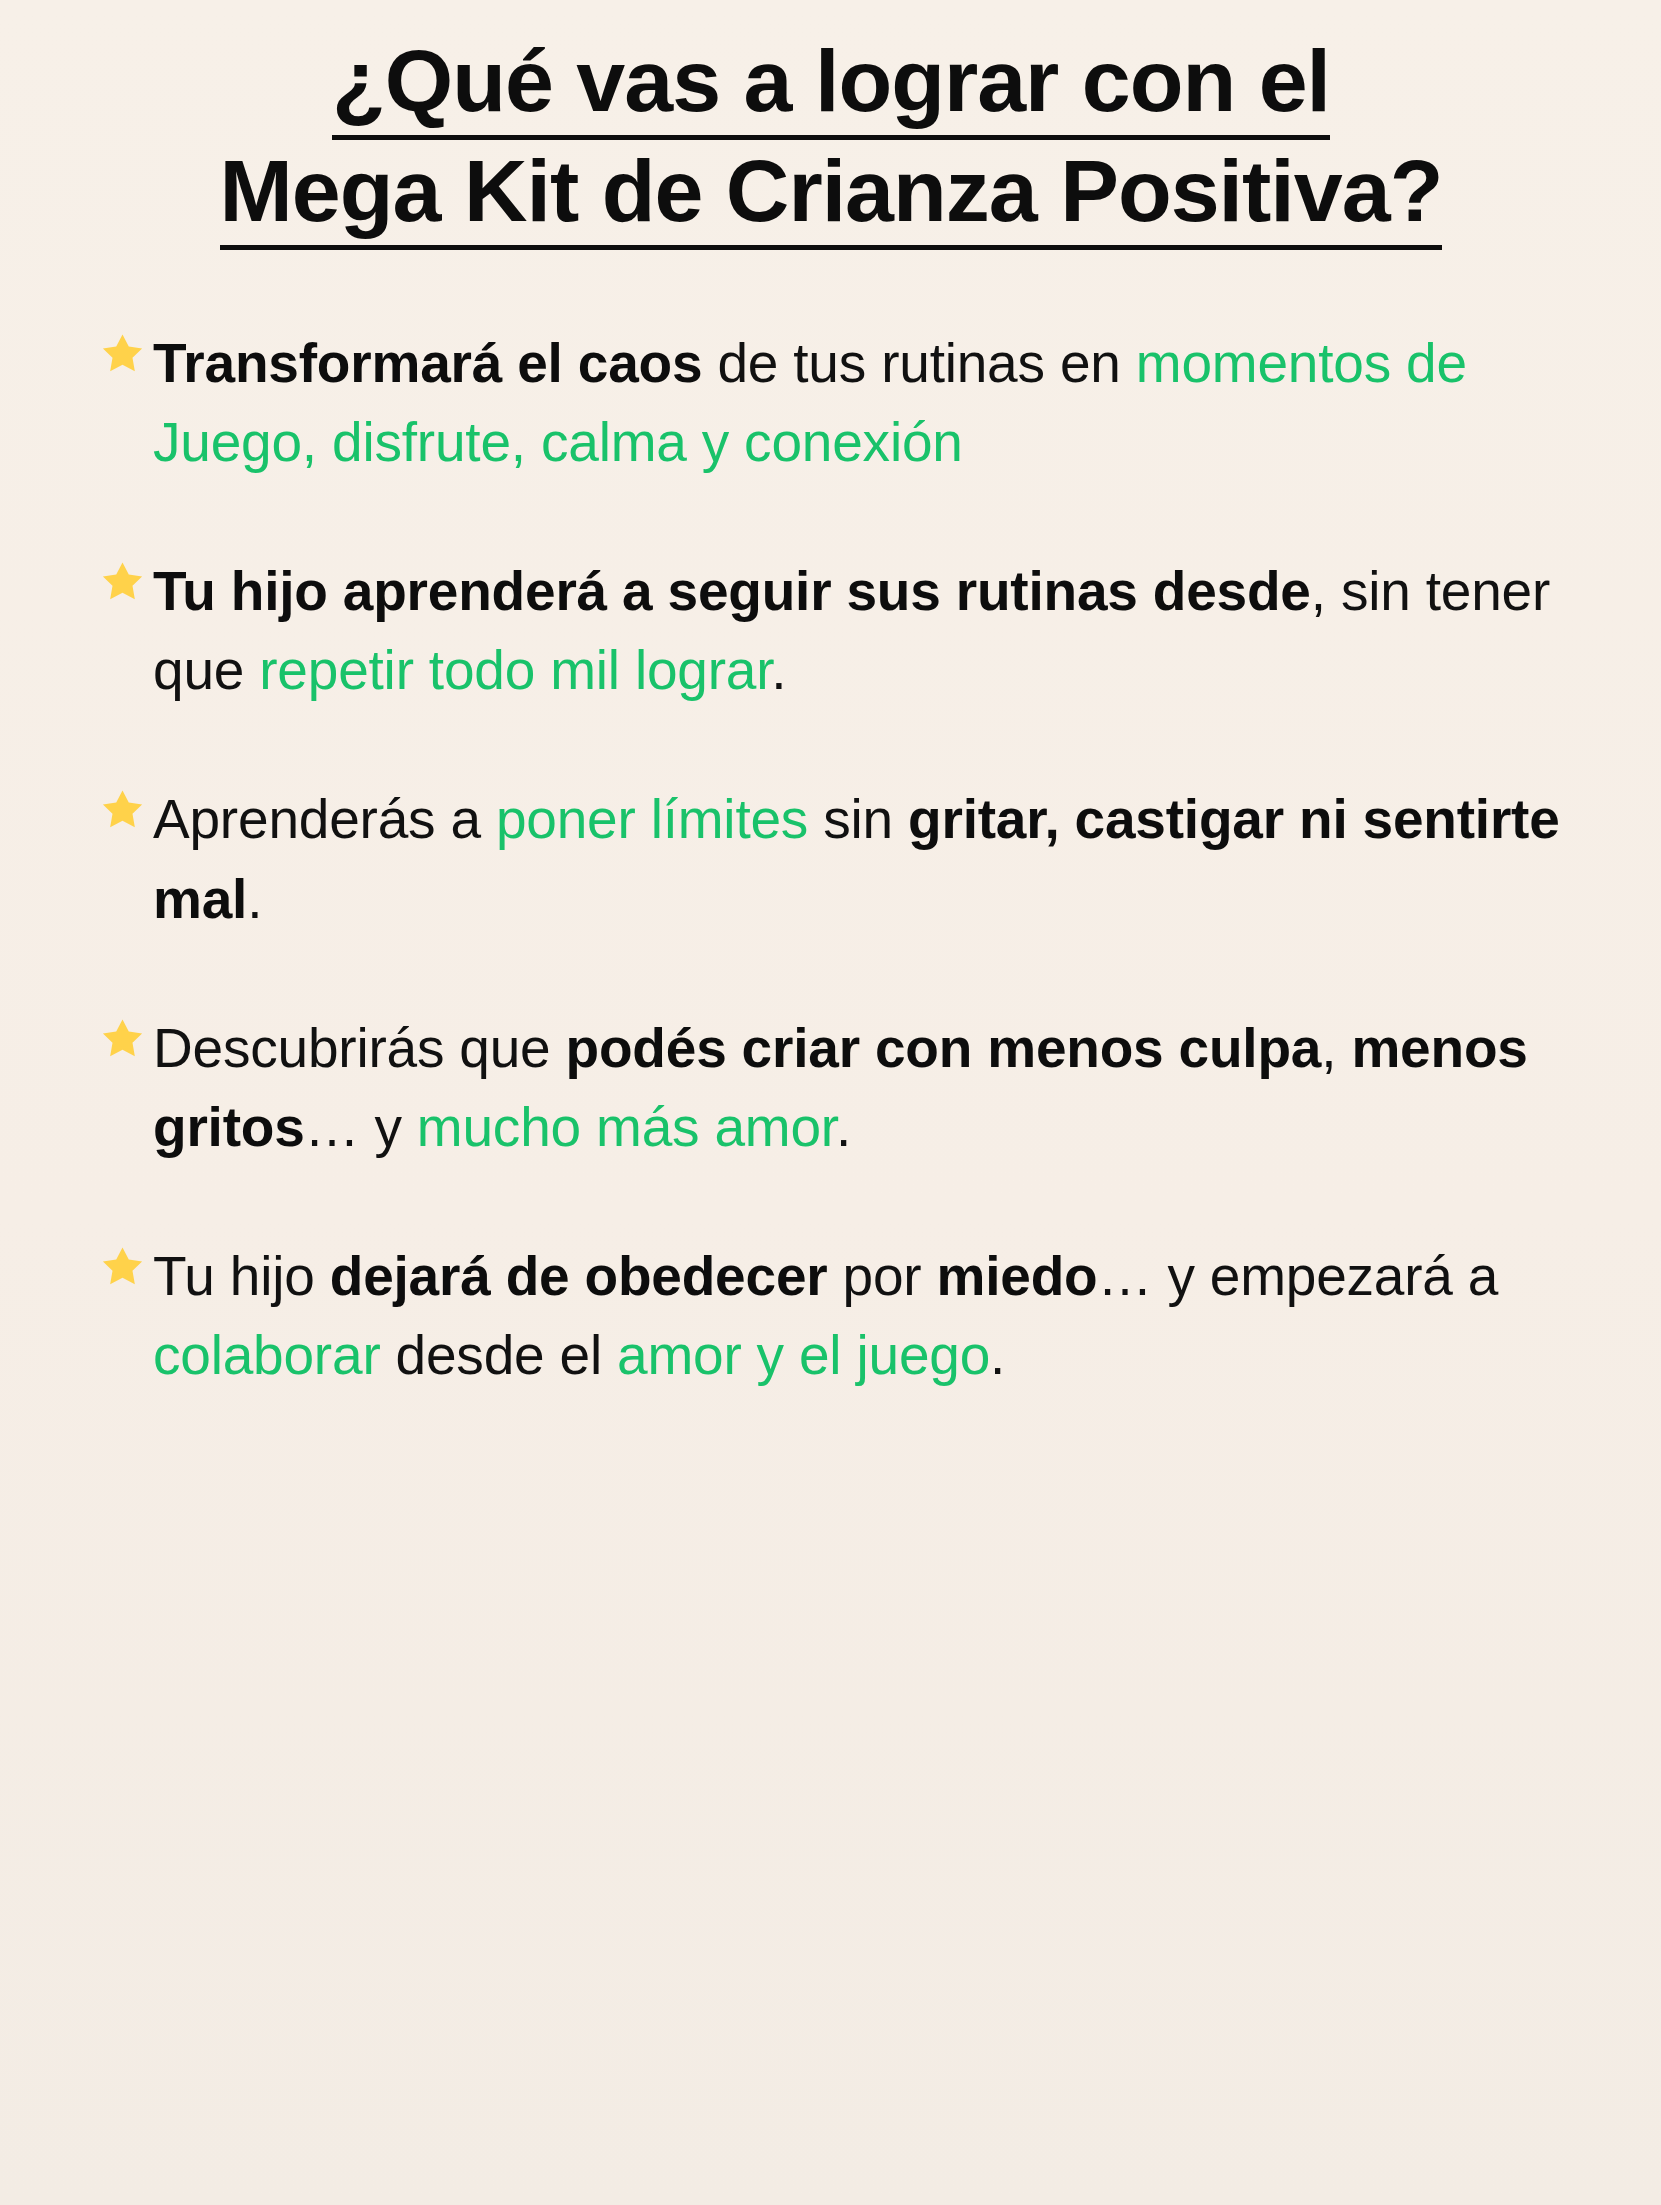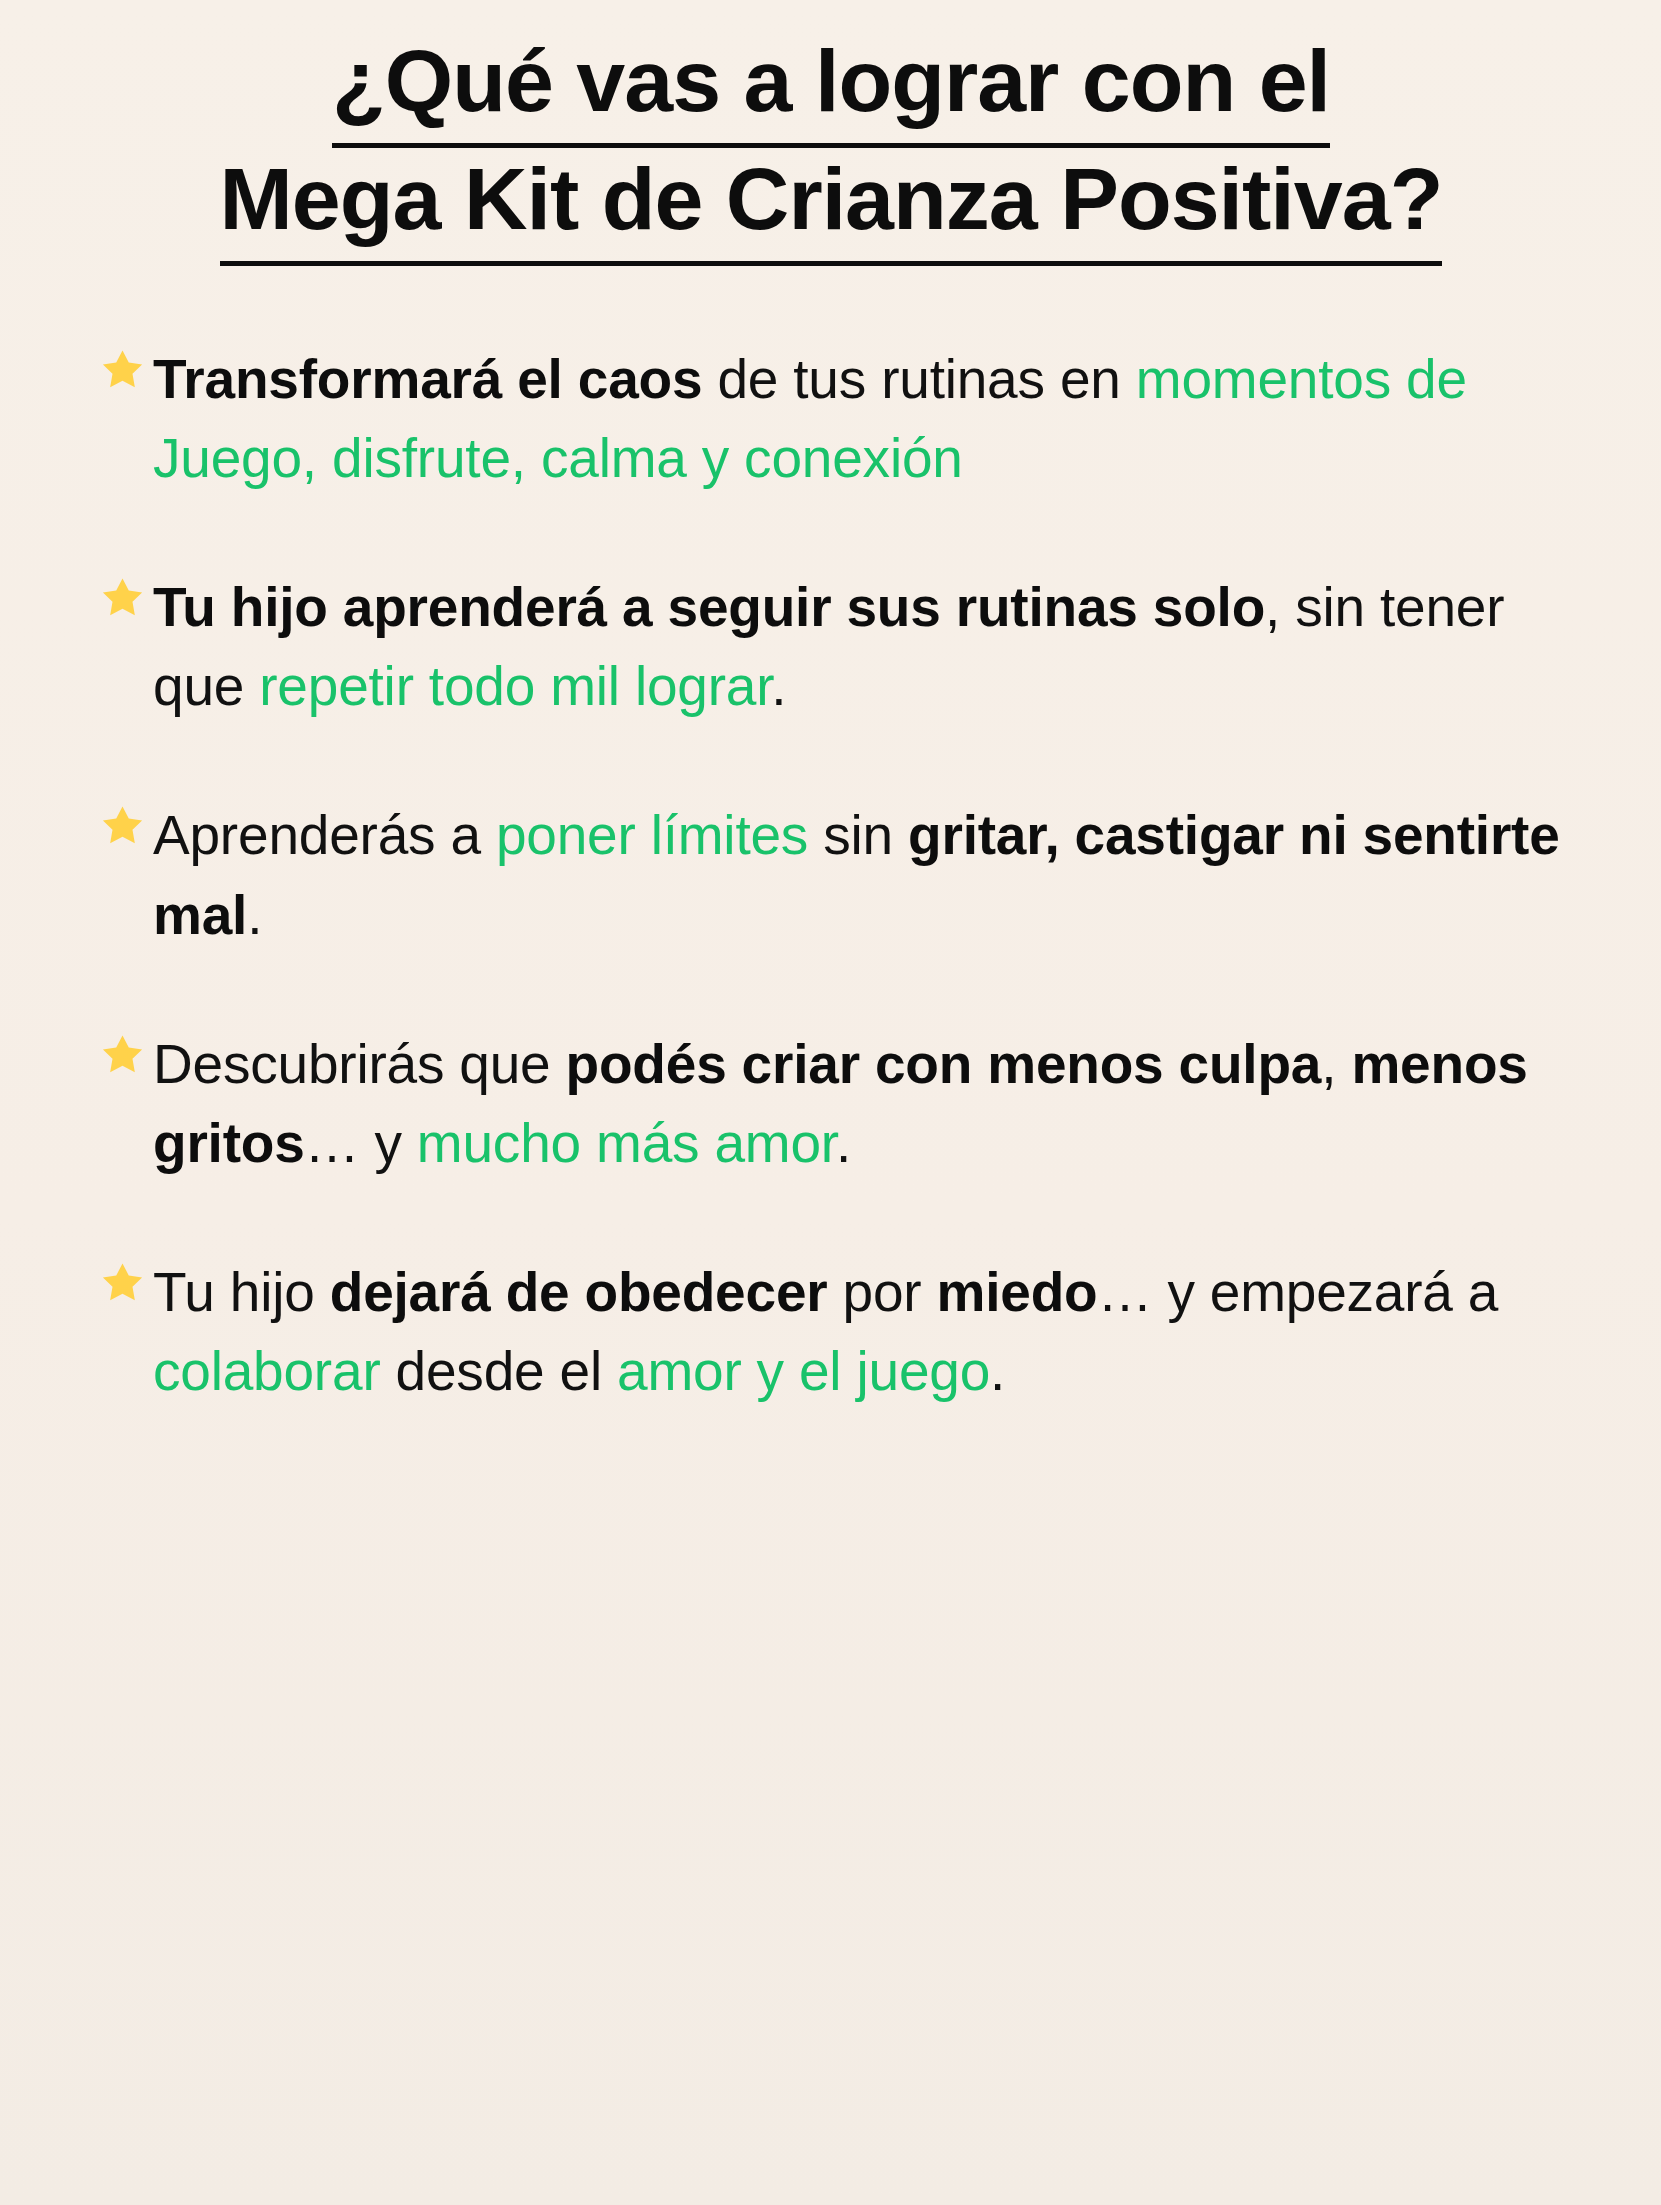--- a/index.html
+++ b/index.html
@@ -35,21 +35,21 @@
     margin: 0 auto;
     padding: 0 4.9px;
     max-width: 1526px;
   }
   .headline .line {
     display: block;
   }
   .headline .u {
     display: inline-block;
     border-bottom: 5.4px solid #0d0d0d;
-    padding-bottom: 11px;
+    padding-bottom: 3px;
   }
 
   
   .bullets {
     margin: 74px 0 0 0;
     padding: 0 19.7px 0 94px;
     list-style: none;
   }
   .bullet {
     position: relative;
@@ -96,21 +96,21 @@
     <li class="bullet">
       <svg class="star-icon" viewBox="0 0 24 24" aria-hidden="true">
         <path d="M12 1.8l3.2 6.1 6.8 1-4.9 4.8 1.2 6.8-6.3-3.3-6.3 3.3 1.2-6.8L2 8.9l6.8-1z" fill="#ffd24a"></path>
       </svg>
       <span class="txt"><span class="b">Transformará el caos</span><span> de tus rutinas en </span><span class="green">momentos de Juego, disfrute, calma y conexión</span></span>
     </li>
     <li class="bullet">
       <svg class="star-icon" viewBox="0 0 24 24" aria-hidden="true">
         <path d="M12 1.8l3.2 6.1 6.8 1-4.9 4.8 1.2 6.8-6.3-3.3-6.3 3.3 1.2-6.8L2 8.9l6.8-1z" fill="#ffd24a"></path>
       </svg>
-      <span class="txt"><span class="b">Tu hijo aprenderá a seguir sus rutinas solo</span><span>, sin tener que </span><span class="green">repetir todo mil lograr</span><span>.</span></span>
+      <span class="txt"><span class="b">Tu hijo aprenderá a seguir sus rutinas desde</span><span>, sin tener que </span><span class="green">repetir todo mil lograr</span><span>.</span></span>
     </li>
     <li class="bullet">
       <svg class="star-icon" viewBox="0 0 24 24" aria-hidden="true">
         <path d="M12 1.8l3.2 6.1 6.8 1-4.9 4.8 1.2 6.8-6.3-3.3-6.3 3.3 1.2-6.8L2 8.9l6.8-1z" fill="#ffd24a"></path>
       </svg>
       <span class="txt"><span>Aprenderás a </span><span class="green">poner límites</span><span> sin </span><span class="b">gritar, castigar ni sentirte mal</span><span>.</span></span>
     </li>
     <li class="bullet">
       <svg class="star-icon" viewBox="0 0 24 24" aria-hidden="true">
         <path d="M12 1.8l3.2 6.1 6.8 1-4.9 4.8 1.2 6.8-6.3-3.3-6.3 3.3 1.2-6.8L2 8.9l6.8-1z" fill="#ffd24a"></path>

